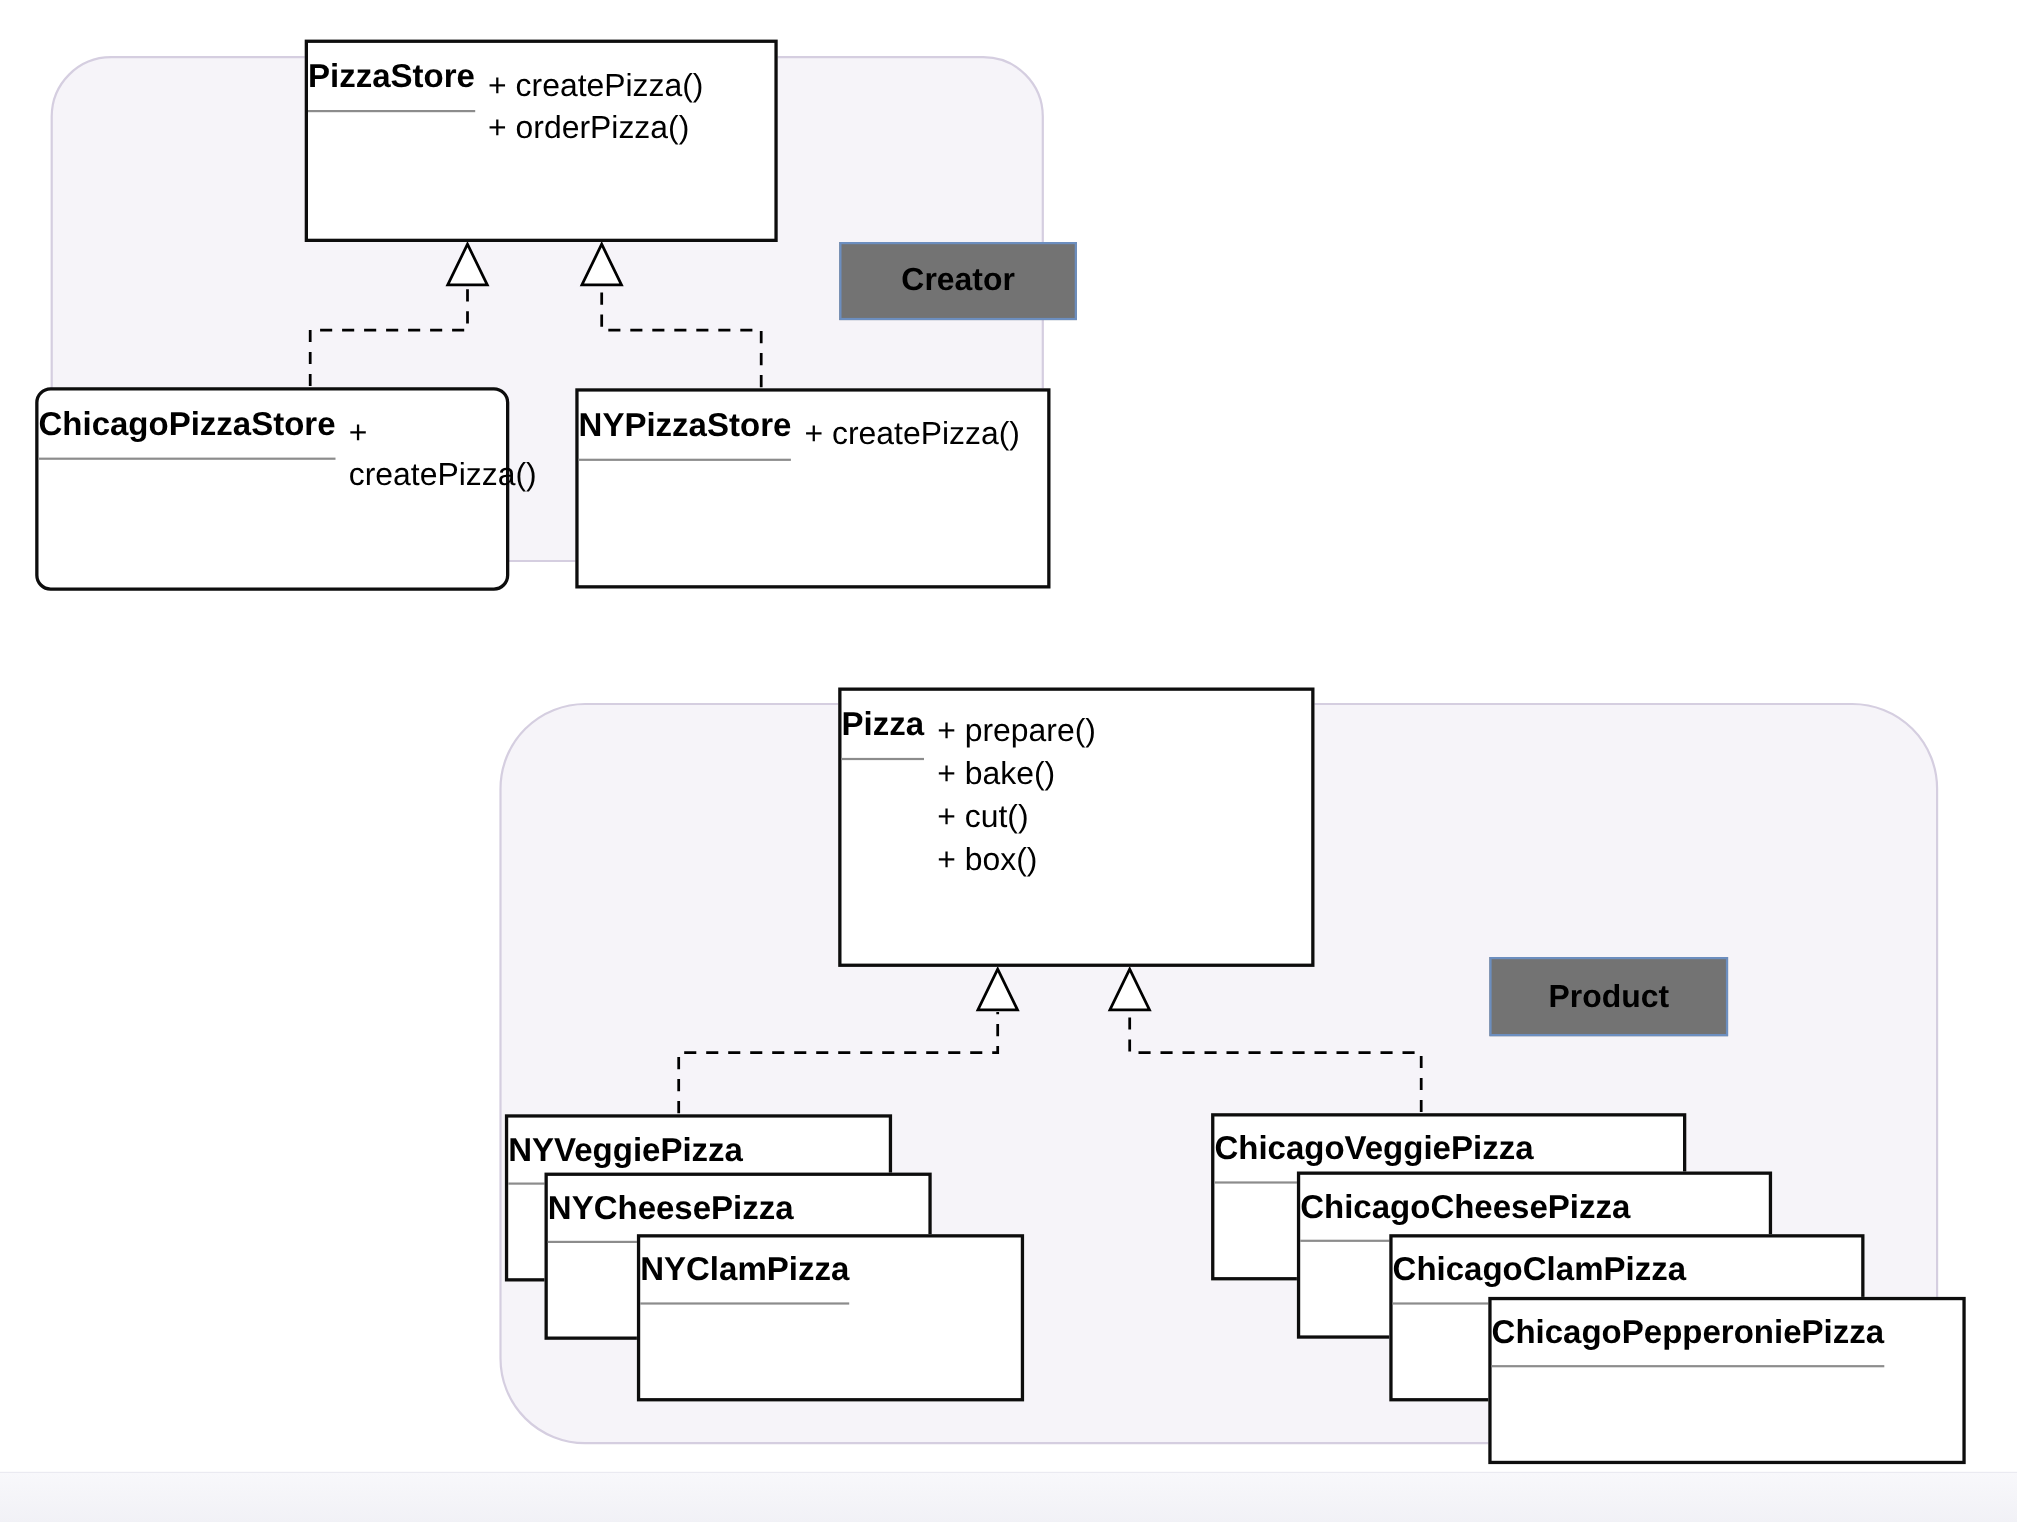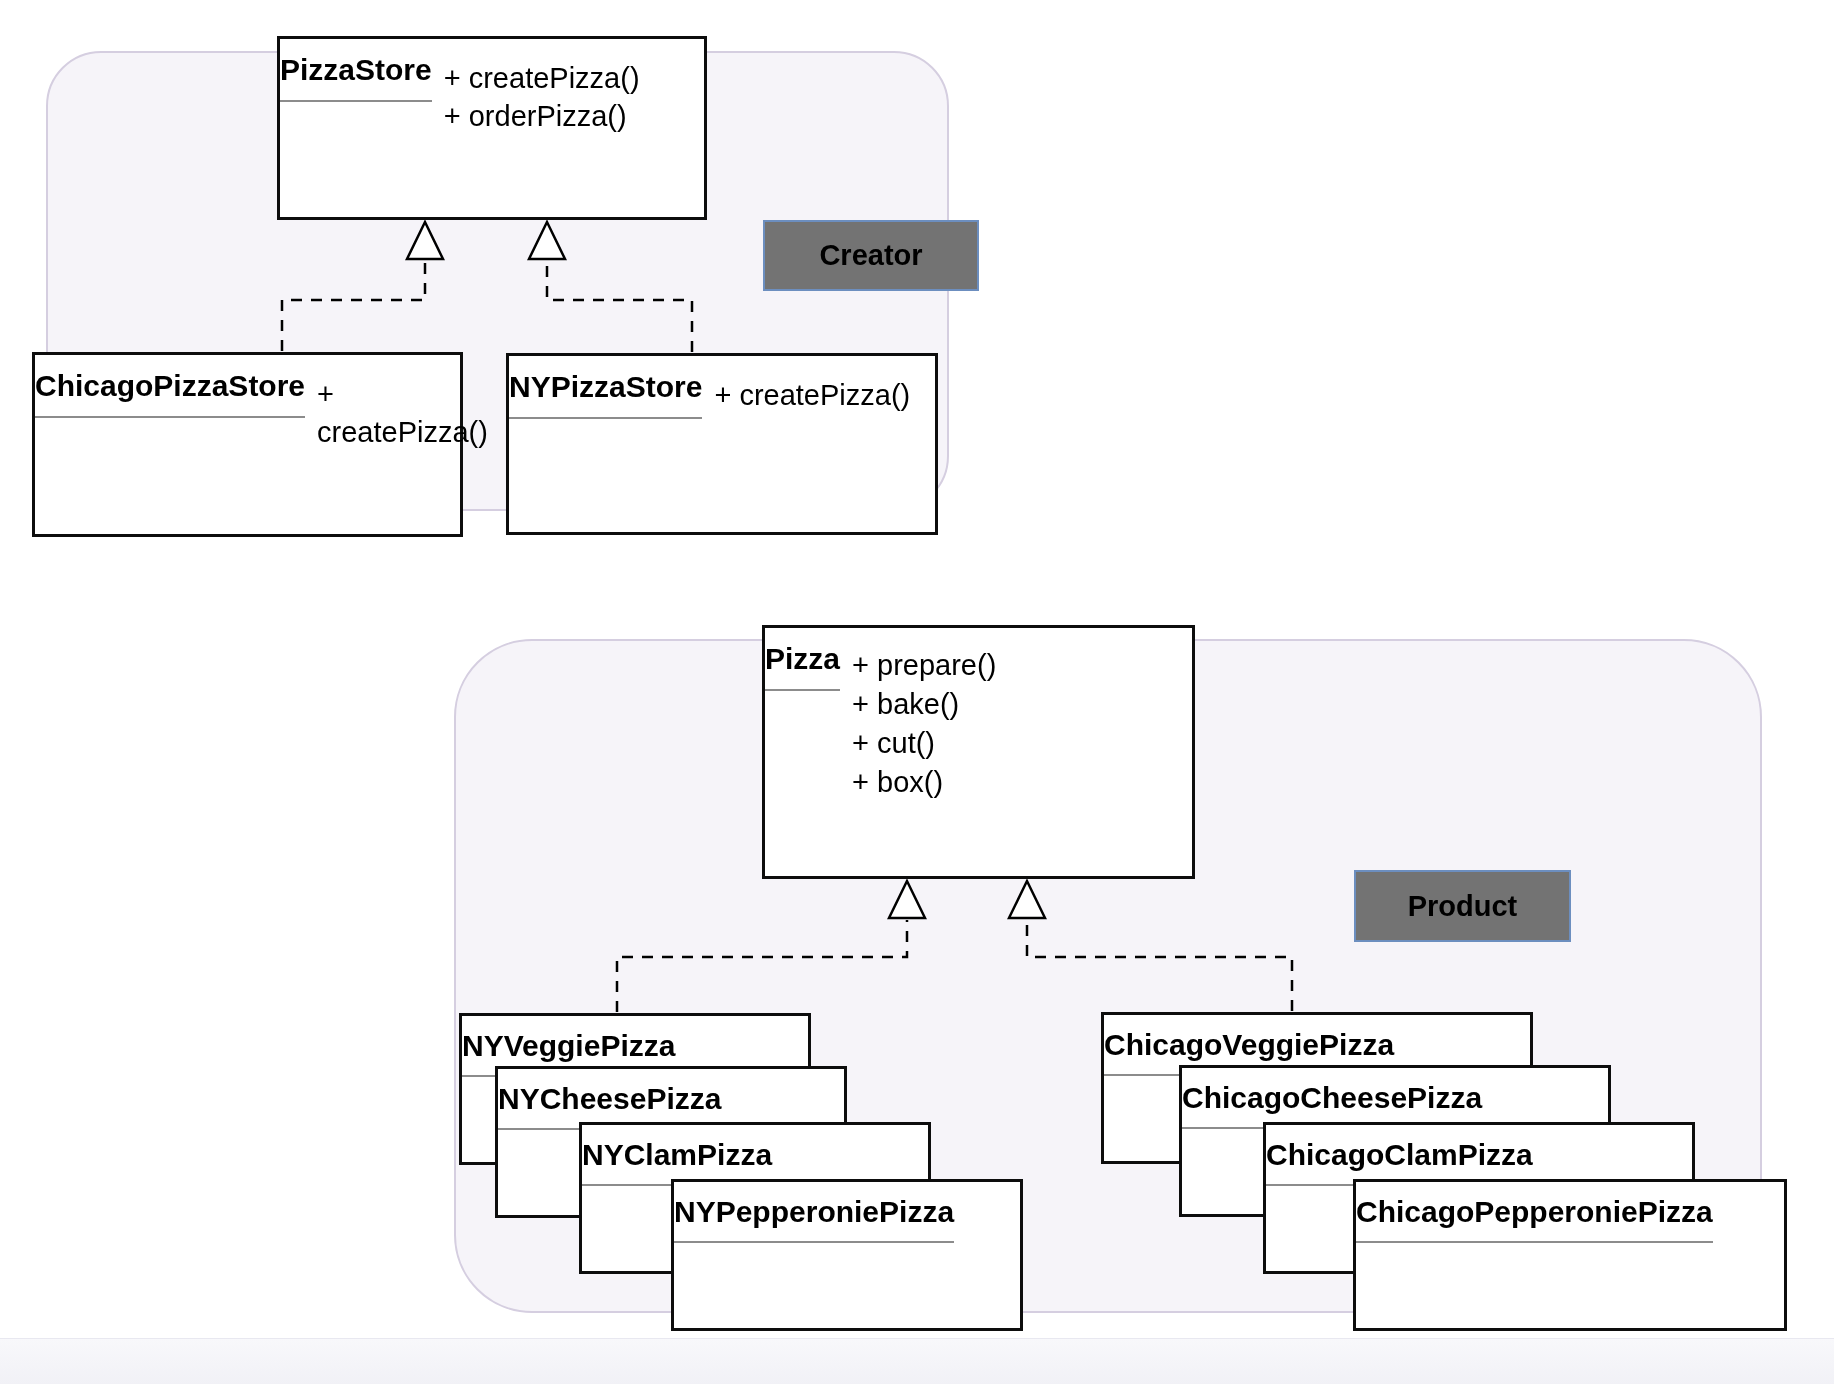--- a/index.html
+++ b/index.html
@@ -64,28 +64,28 @@
   </svg>
 
   <div class="uml" style="left:277px; top:36px; width:430px; height:184px;">
     <div class="t t-big">PizzaStore</div>
     <div class="b" style="padding-top:20px; line-height:38px;">
       <div>+ createPizza()</div>
       <div>+ orderPizza()</div>
     </div>
   </div>
 
-  <div class="uml" style="left:32px; top:352px; width:431px; height:185px;">
+  <div class="uml" style="left:32px; top:352px; width:431px; height:185px;border-radius:14px;">
     <div class="t t-big">ChicagoPizzaStore</div>
     <div class="b" style="padding-top:20px; line-height:38px;">
       <div>+ createPizza()</div>
     </div>
   </div>
 
-  <div class="uml" style="left:506px; top:353px; width:432px; height:182px;">
+  <div class="uml" style="left:523px; top:353px; width:432px; height:182px;">
     <div class="t t-big">NYPizzaStore</div>
     <div class="b" style="padding-top:20px; line-height:38px;">
       <div>+ createPizza()</div>
     </div>
   </div>
 
   <div class="label-box" style="left:763px; top:220px; width:216px; height:71px;">
       <span>Creator</span>
     </div>
 
@@ -108,24 +108,20 @@
     <div class="b"></div>
   </div>
   <div class="uml" style="left:579px; top:1122px; width:352px; height:152px; z-index:4;">
     <div class="t t-stack">NYClamPizza</div>
     <div class="b"></div>
   </div>
   <div class="uml" style="left:495px; top:1066px; width:352px; height:152px; z-index:3;">
     <div class="t t-stack">NYCheesePizza</div>
     <div class="b"></div>
   </div>
-  <div class="uml" style="left:671px; top:1179px; width:352px; height:152px; z-index:5;">
-    <div class="t t-stack">NYPepperoniePizza</div>
-    <div class="b"></div>
-  </div>
 
   <div class="uml" style="left:1101px; top:1012px; width:432px; height:152px; z-index:2;">
     <div class="t t-stack">ChicagoVeggiePizza</div>
     <div class="b"></div>
   </div>
   <div class="uml" style="left:1179px; top:1065px; width:432px; height:152px; z-index:3;">
     <div class="t t-stack">ChicagoCheesePizza</div>
     <div class="b"></div>
   </div>
   <div class="uml" style="left:1353px; top:1179px; width:434px; height:152px; z-index:5;">

